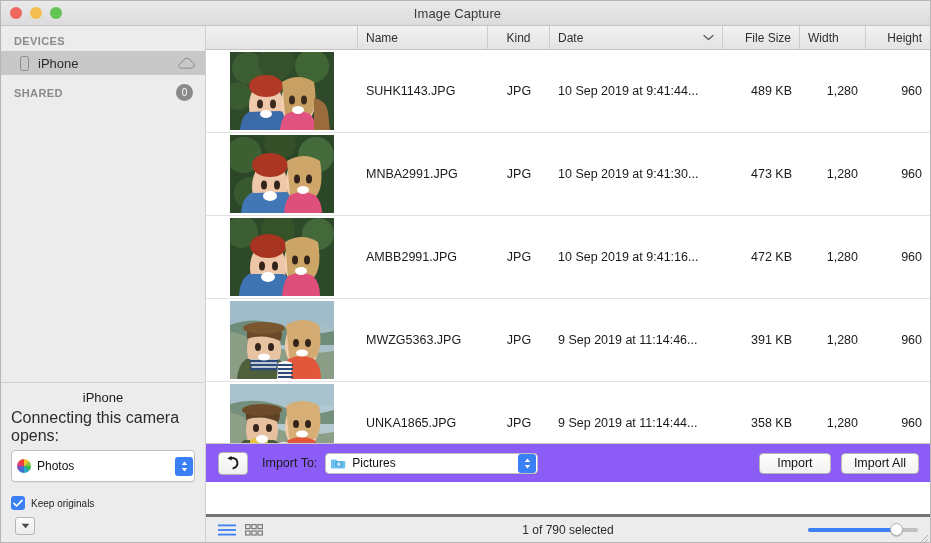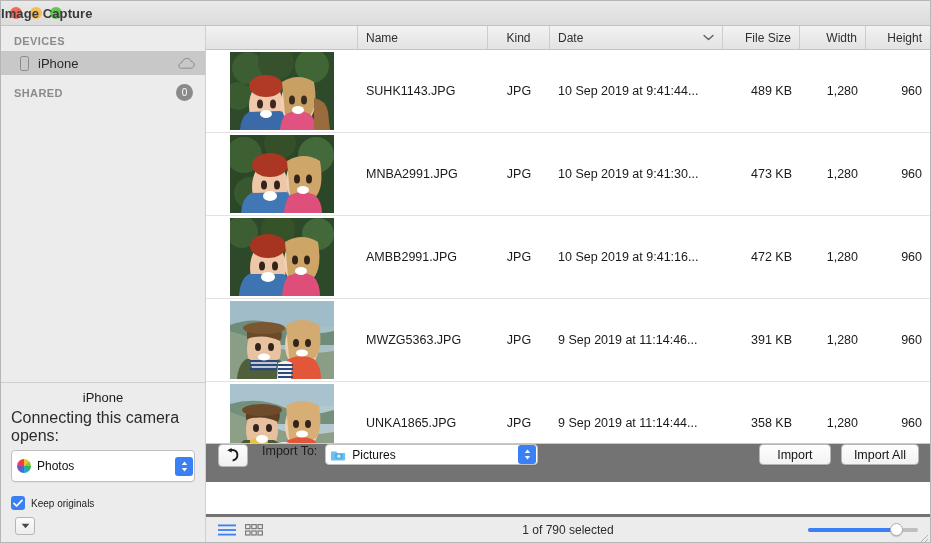--- a/index.html
+++ b/index.html
@@ -43,25 +43,25 @@
     width: 12px;
     height: 12px;
     border-radius: 50%;
   }
   .light.close { background: #f0675d; }
   .light.min { background: #f5bd4f; }
   .light.max { background: #62c554; }
   #window-title {
     position: absolute;
     left: 0; right: 16px;
+    text-align: center;
     font-size: 13px;
     color: #3a3a3a;
     letter-spacing: 0.1px;
     pointer-events: none;
-    font-weight: bold;
   }
 
   
   #body {
     flex: 1;
     display: flex;
     min-height: 0;
   }
 
   
@@ -240,21 +240,21 @@
     white-space: nowrap;
   }
   .th:last-child { border-right: none; }
   .th .sort-chevron { margin-left: auto; color: #6a6a6a; display:flex; }
 
   #col-thumb  { width: 152px; min-width: 152px; }
   #col-name   { width: 130px; min-width: 130px; }
   #col-kind   { width: 62px;  min-width: 62px; justify-content: center; }
   #col-date   { width: 173px; min-width: 173px; }
   #col-size   { width: 77px;  min-width: 77px; justify-content: flex-end; }
-  #col-width  { width: 66px;  min-width: 66px; justify-content: flex-end; }
+  #col-width  { width: 66px;  min-width: 66px; }
   #col-height { flex: 1; justify-content: flex-end; }
 
   #table-body {
     flex: 1;
     overflow: hidden;
     background: #fff;
   }
   .row {
     display: flex;
     align-items: center;
@@ -284,24 +284,24 @@
     overflow: hidden;
     position: relative;
     background: #9fb3a0;
   }
   .thumb svg { display: block; width: 100%; height: 100%; }
 
   
   #import-bar {
     height: 38px;
     min-height: 38px;
-    background: #737373;
+    background: #8b5cf6;
     border-top: 1px solid #c9c9c9;
     display: flex;
-    align-items: flex-start;
+    align-items: center;
     padding: 0 11px 0 12px;
     gap: 0;
   }
   #rotate-btn {
     width: 28px; height: 21px;
     border: 1px solid #b5b5b5;
     border-radius: 4px;
     background: linear-gradient(to bottom,#fdfdfd,#f0f0f0);
     display: flex; align-items: center; justify-content: center;
     margin-right: 14px;

